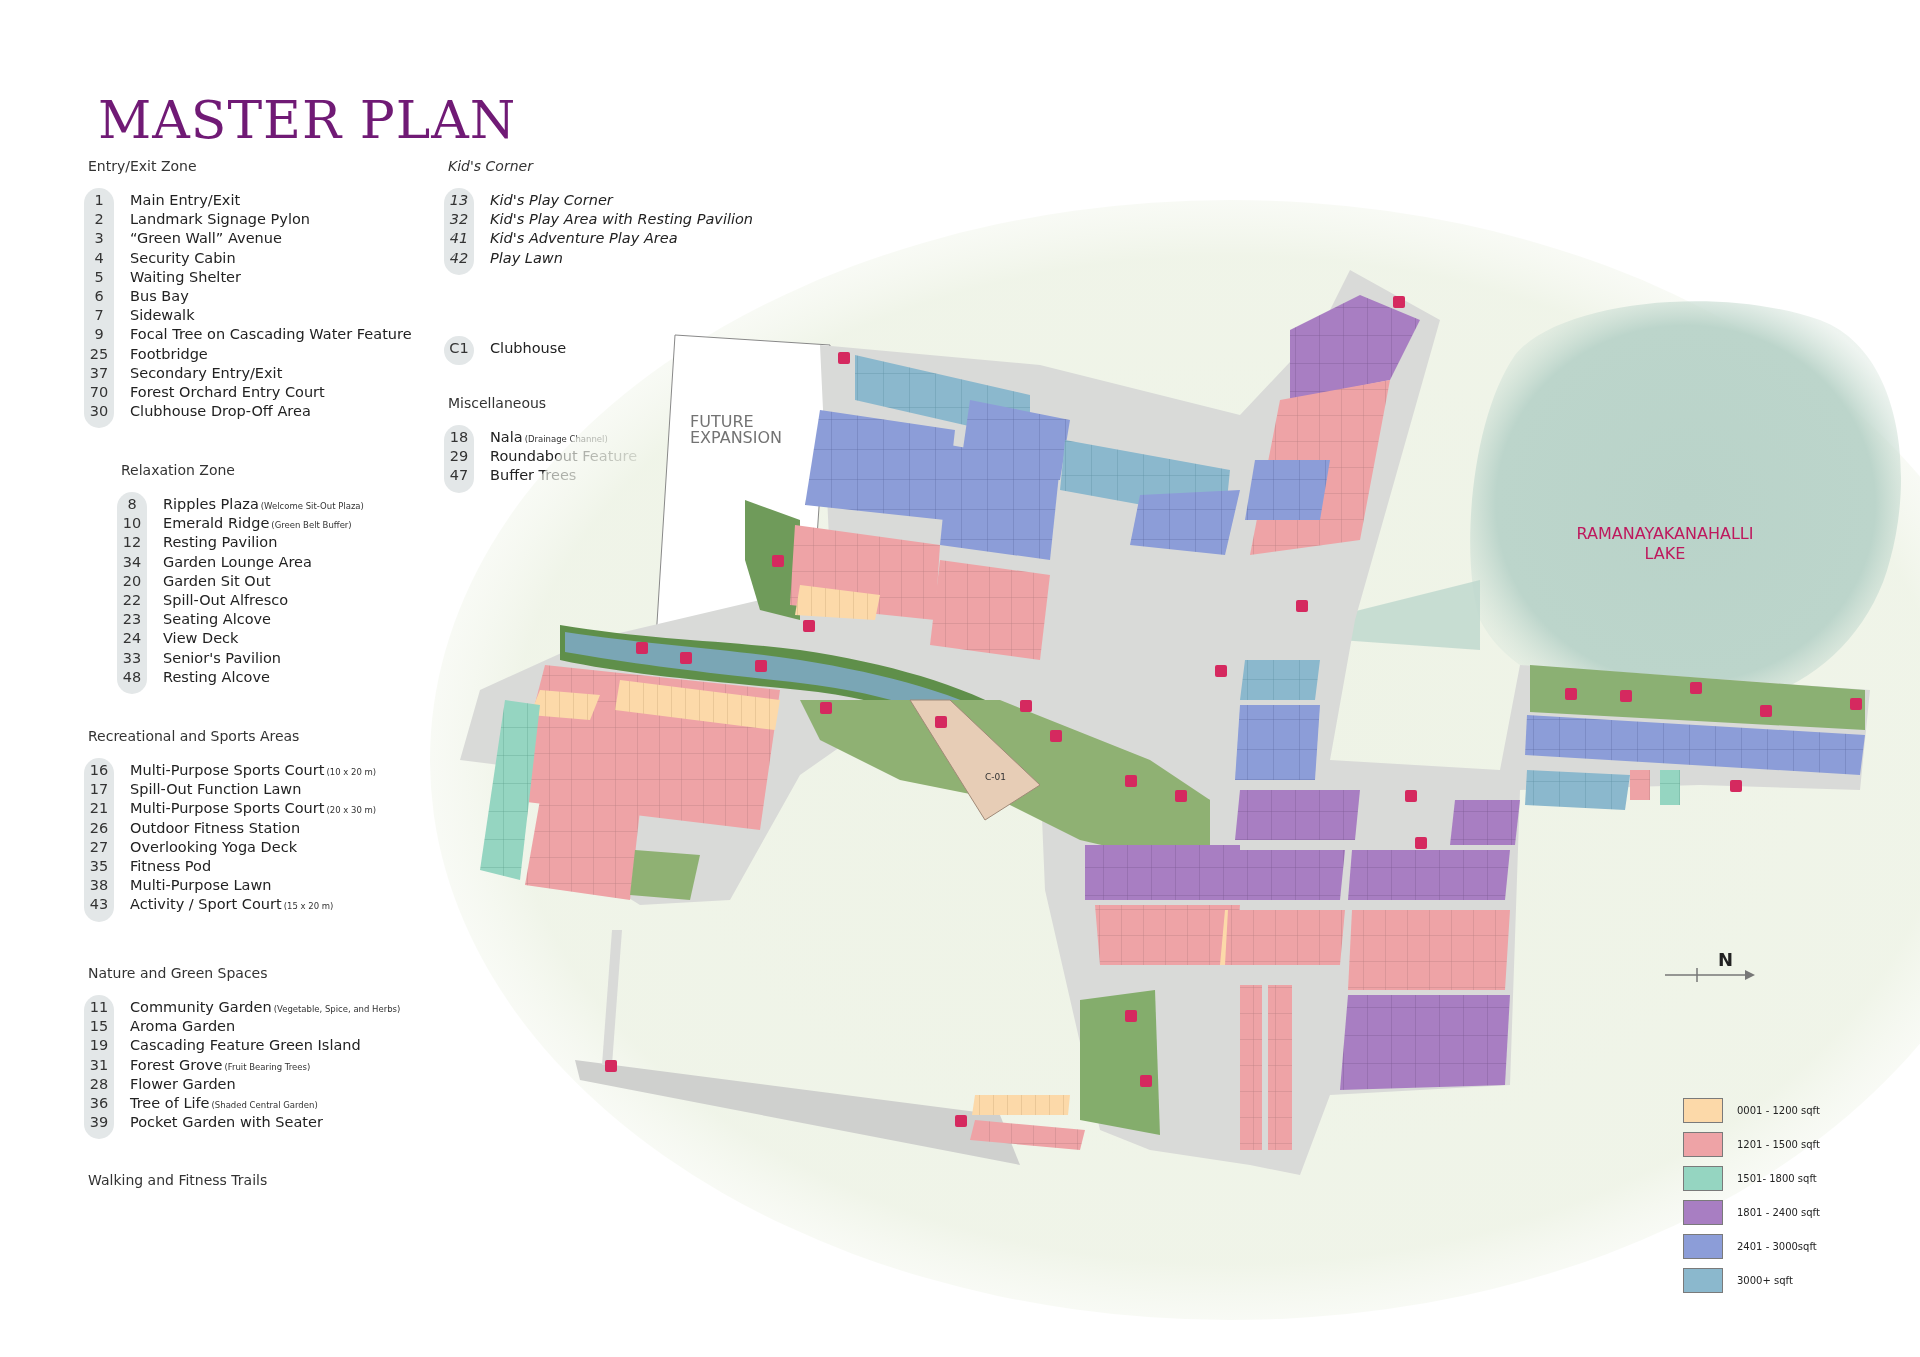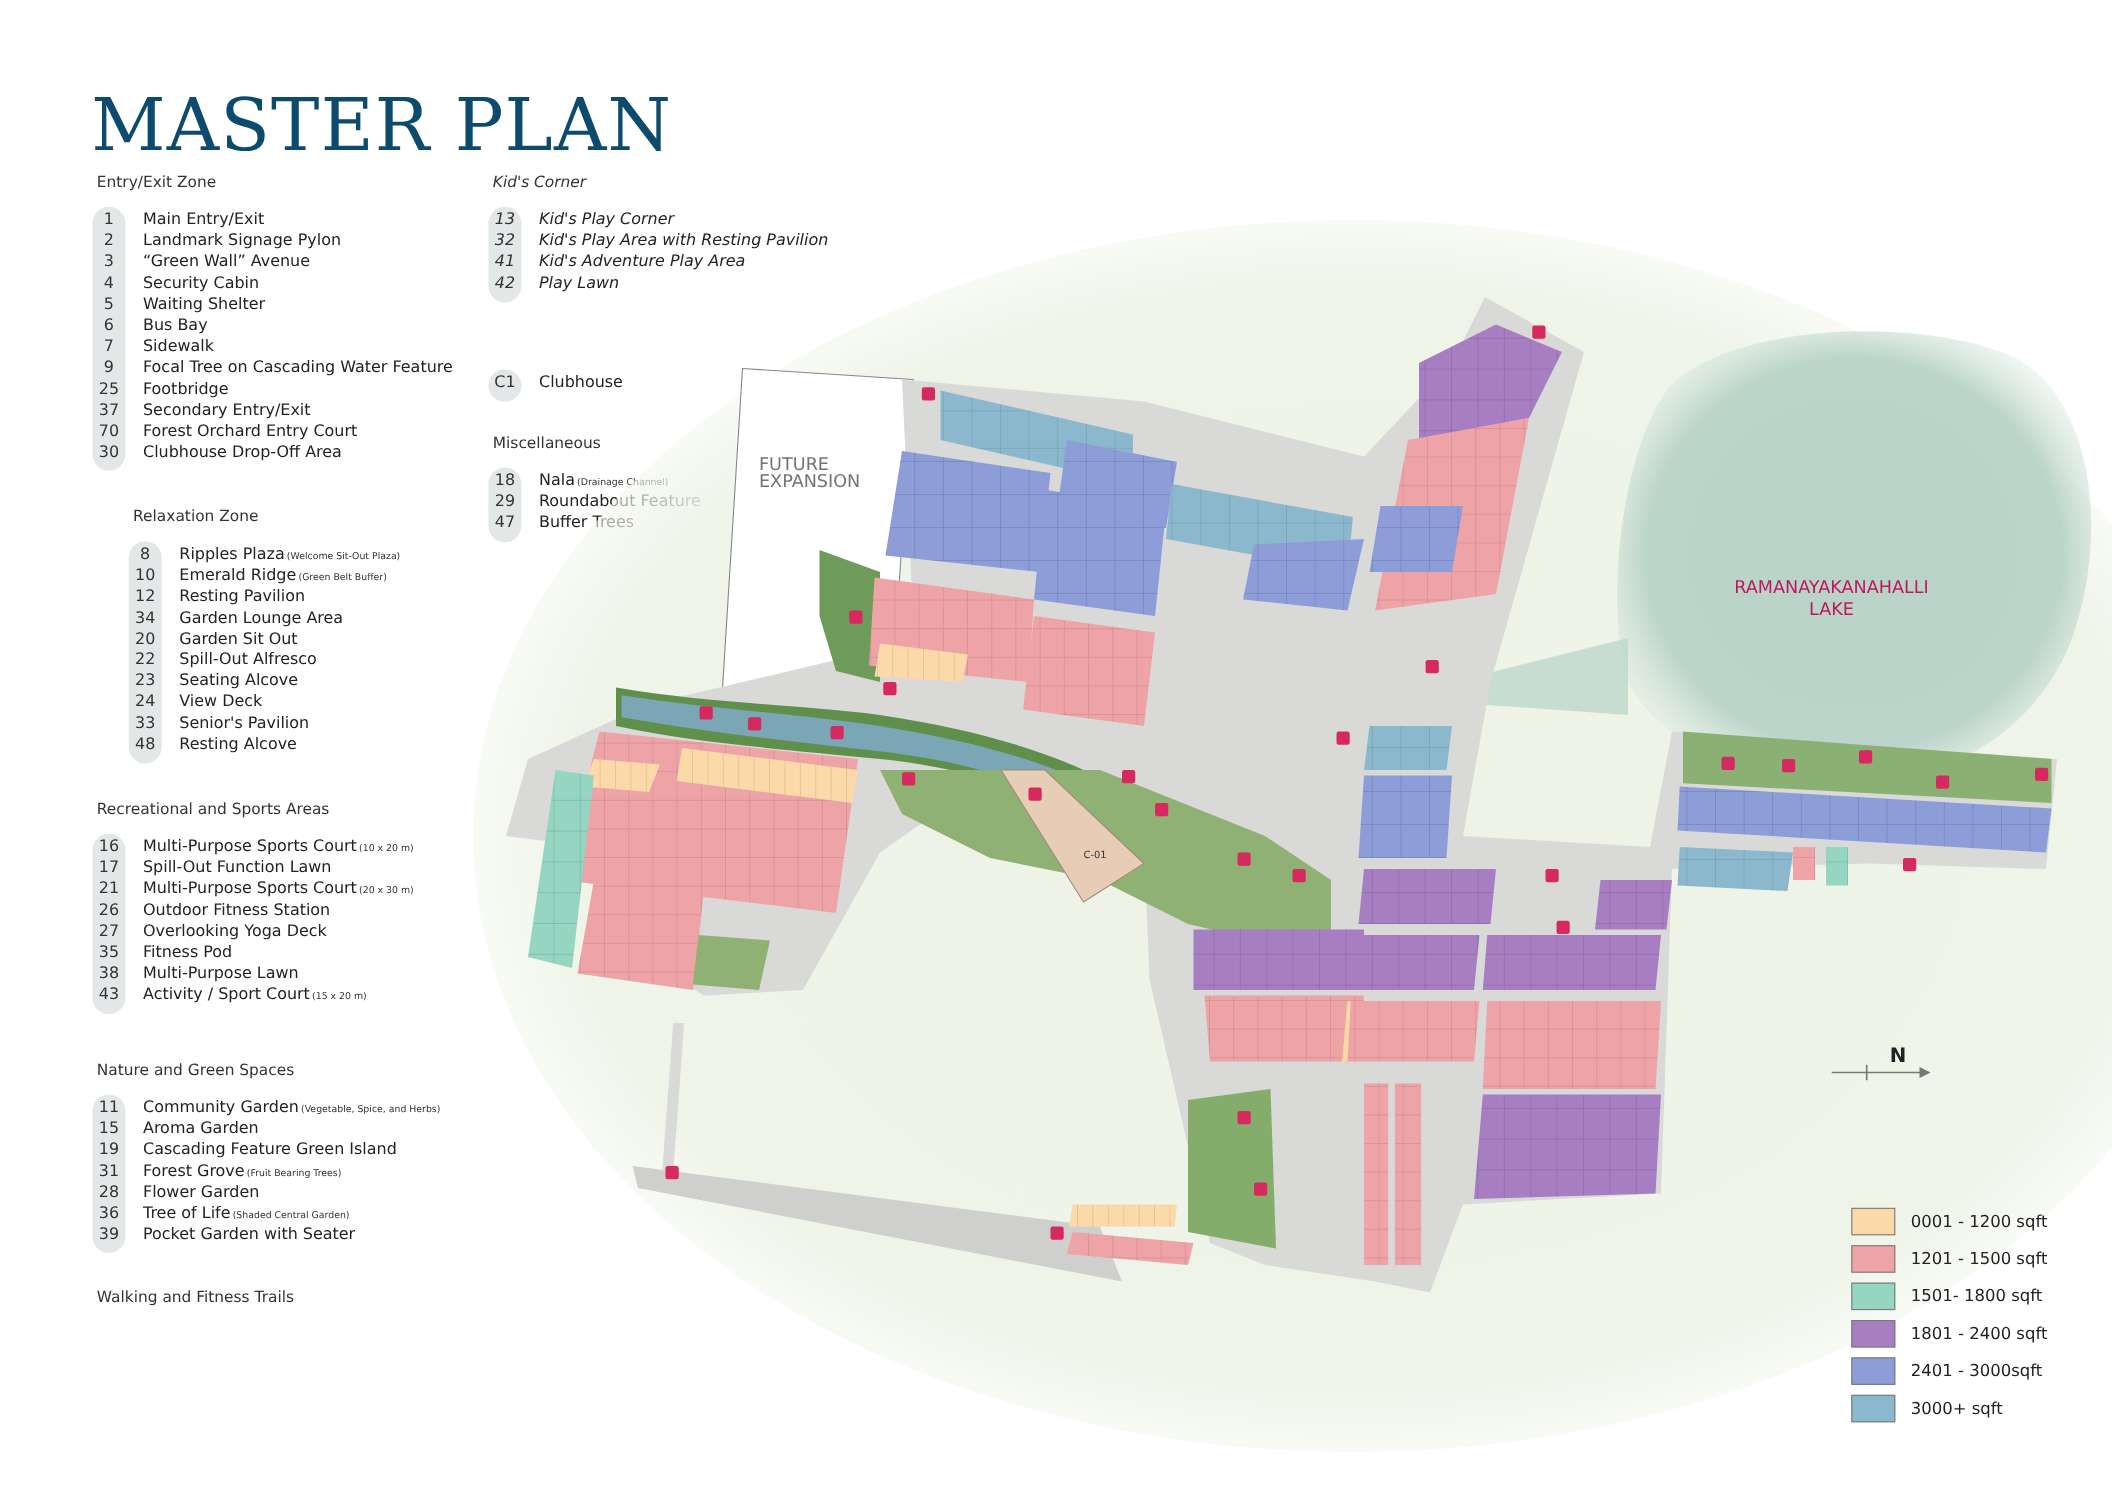--- a/index.html
+++ b/index.html
@@ -1,33 +1,33 @@
 <!DOCTYPE html>
 <html><head>
 <meta charset="utf-8">
 <style>
   html, body { margin:0; padding:0; background:#ffffff; }
   body { width:1920px; height:1357px; position:relative; overflow:hidden;
          font-family:"DejaVu Sans", sans-serif; color:#2b2b2b; }
   .title { position:absolute; left:82px; top:74px; font-family:"DejaVu Serif", "Liberation Serif", serif;
-           font-size:66px; letter-spacing:1px; color:#0c4a6e; font-weight:normal; margin:1px; }
+           font-size:52px; letter-spacing:1px; color:#701a75; font-weight:normal; margin:16px; }
   .section { position:absolute; }
   .section h3 { margin:0 0 18px 4px; font-size:14px; font-weight:normal; color:#333; }
   .list { position:relative; margin:0; padding:0; list-style:none; }
   .list::before { content:""; position:absolute; left:0; top:-4px; bottom:-6px; width:30px;
                   background:#e3e7e8; border-radius:15px; }
   .list li { position:relative; display:flex; align-items:baseline; height:19.2px; font-size:14.5px; }
   .list .num { width:30px; text-align:center; color:#333; flex:none; }
   .list .lbl { margin-left:16px; color:#222; white-space:nowrap; }
   .list .sub { font-size:8.5px; margin-left:2px; color:#333; }
   .map { position:absolute; left:0; top:0; }
   .legend { position:absolute; left:1683px; top:1093px; }
   .legend .row { display:flex; align-items:center; height:34px; }
   .legend .sw { width:38px; height:23px; border:1px solid #7a7a7a; margin-right:14px; }
-  .legend .txt { font-size:15px; color:#222; }
+  .legend .txt { font-size:10px; color:#222; }
   .lake-label { position:absolute; left:1560px; top:524px; width:210px; text-align:center; font-size:16px; color:#be185d; line-height:20px; }
   .future-label { position:absolute; left:690px; top:414px; width:90px; text-align:left; font-size:16px; color:#737373; line-height:16px; }
   .north { position:absolute; left:1665px; top:953px; }
   .north .n { position:absolute; left:53px; top:-4px; font-weight:bold; font-size:18px; color:#222; }
 </style>
 </head>
 <body>
 
 <h1 class="title">MASTER PLAN</h1>
 

